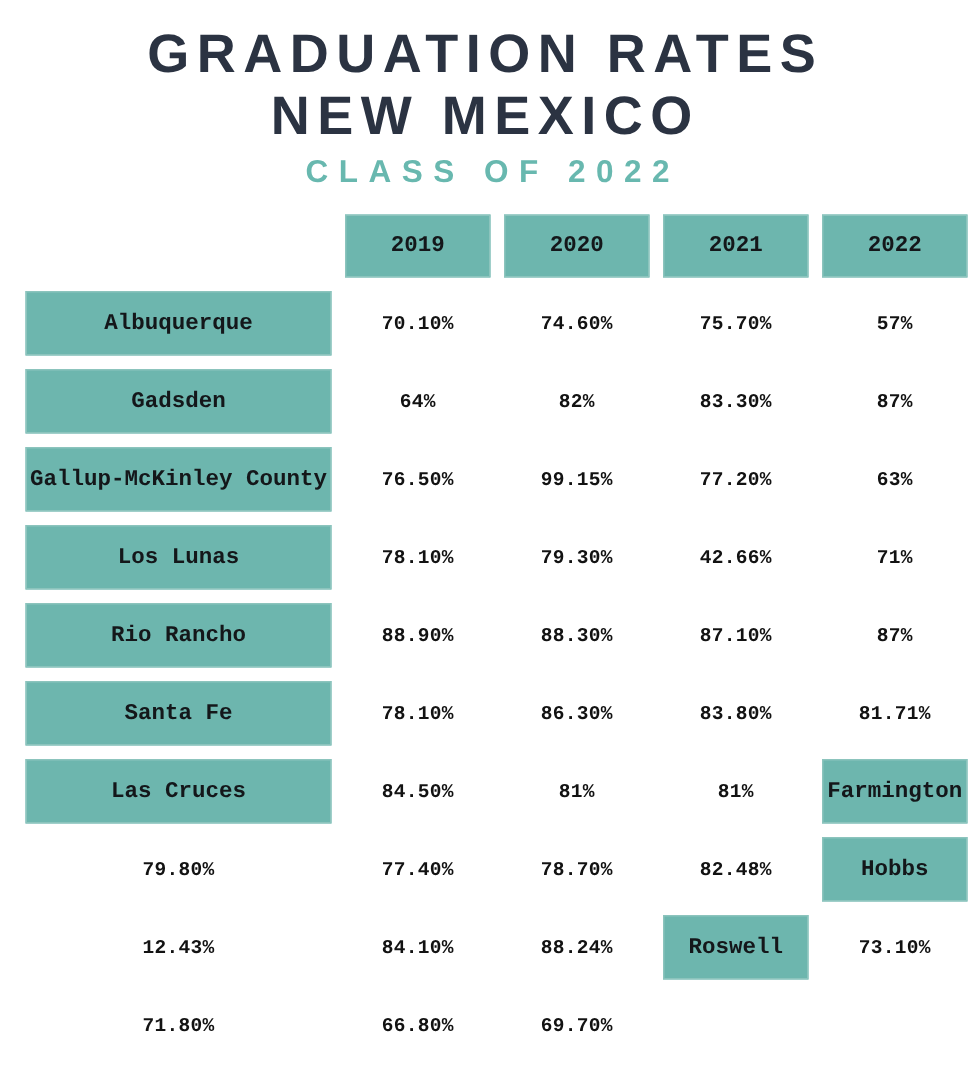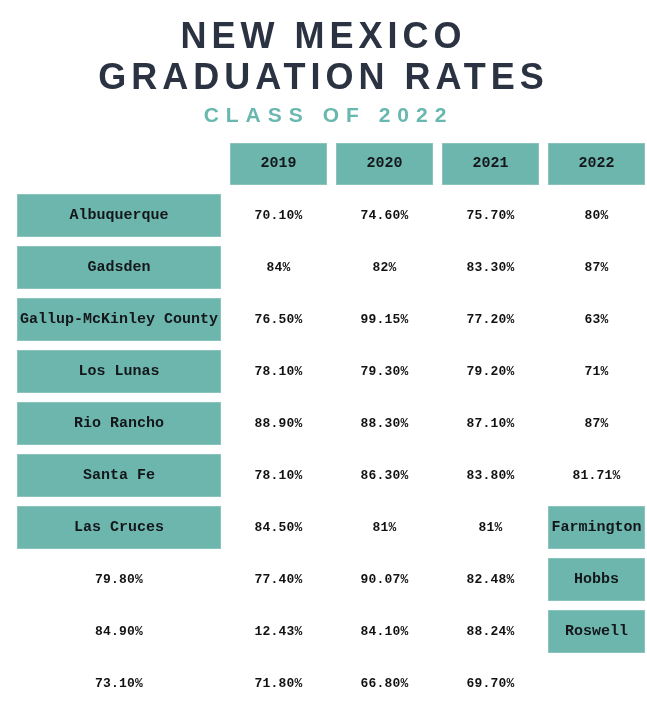--- a/index.html
+++ b/index.html
@@ -50,73 +50,72 @@
   .year-cell{ font-size:15px; color:#14171a; }
   .label-cell{ font-size:15px; color:#14171a; }
   .value-cell{ font-size:13px; letter-spacing:.2px; }
   .spacer{ background:transparent; }
 </style>
 </head>
 <body>
 
 <div class="header">
   <div class="title">
+    <div>GRADUATION RATES</div>
     <div>NEW MEXICO</div>
-    <div>GRADUATION RATES</div>
   </div>
   <div class="subtitle">CLASS OF 2022</div>
 </div>
 
 <div class="grid" id="grid">
     <div class="cell spacer"></div>
     <div class="cell teal-box year-cell">2019</div>
     <div class="cell teal-box year-cell">2020</div>
     <div class="cell teal-box year-cell">2021</div>
     <div class="cell teal-box year-cell">2022</div>
     <div class="cell teal-box label-cell">Albuquerque</div>
     <div class="cell value-cell">70.10%</div>
     <div class="cell value-cell">74.60%</div>
     <div class="cell value-cell">75.70%</div>
-    <div class="cell value-cell">80%</div>
+    <div class="cell value-cell">57%</div>
     <div class="cell teal-box label-cell">Gadsden</div>
-    <div class="cell value-cell">84%</div>
+    <div class="cell value-cell">64%</div>
     <div class="cell value-cell">82%</div>
     <div class="cell value-cell">83.30%</div>
     <div class="cell value-cell">87%</div>
     <div class="cell teal-box label-cell">Gallup-McKinley County</div>
     <div class="cell value-cell">76.50%</div>
     <div class="cell value-cell">99.15%</div>
     <div class="cell value-cell">77.20%</div>
     <div class="cell value-cell">63%</div>
     <div class="cell teal-box label-cell">Los Lunas</div>
     <div class="cell value-cell">78.10%</div>
     <div class="cell value-cell">79.30%</div>
-    <div class="cell value-cell">79.20%</div>
+    <div class="cell value-cell">42.66%</div>
     <div class="cell value-cell">71%</div>
     <div class="cell teal-box label-cell">Rio Rancho</div>
     <div class="cell value-cell">88.90%</div>
     <div class="cell value-cell">88.30%</div>
     <div class="cell value-cell">87.10%</div>
     <div class="cell value-cell">87%</div>
     <div class="cell teal-box label-cell">Santa Fe</div>
     <div class="cell value-cell">78.10%</div>
     <div class="cell value-cell">86.30%</div>
     <div class="cell value-cell">83.80%</div>
     <div class="cell value-cell">81.71%</div>
     <div class="cell teal-box label-cell">Las Cruces</div>
     <div class="cell value-cell">84.50%</div>
     <div class="cell value-cell">81%</div>
     <div class="cell value-cell">81%</div>
     <div class="cell teal-box label-cell">Farmington</div>
     <div class="cell value-cell">79.80%</div>
     <div class="cell value-cell">77.40%</div>
-    <div class="cell value-cell">90.07%</div>
+    <div class="cell value-cell">78.70%</div>
     <div class="cell value-cell">82.48%</div>
     <div class="cell teal-box label-cell">Hobbs</div>
-    <div class="cell value-cell">84.90%</div>
     <div class="cell value-cell">12.43%</div>
     <div class="cell value-cell">84.10%</div>
     <div class="cell value-cell">88.24%</div>
     <div class="cell teal-box label-cell">Roswell</div>
     <div class="cell value-cell">73.10%</div>
     <div class="cell value-cell">71.80%</div>
     <div class="cell value-cell">66.80%</div>
     <div class="cell value-cell">69.70%</div>
   </div>
 

